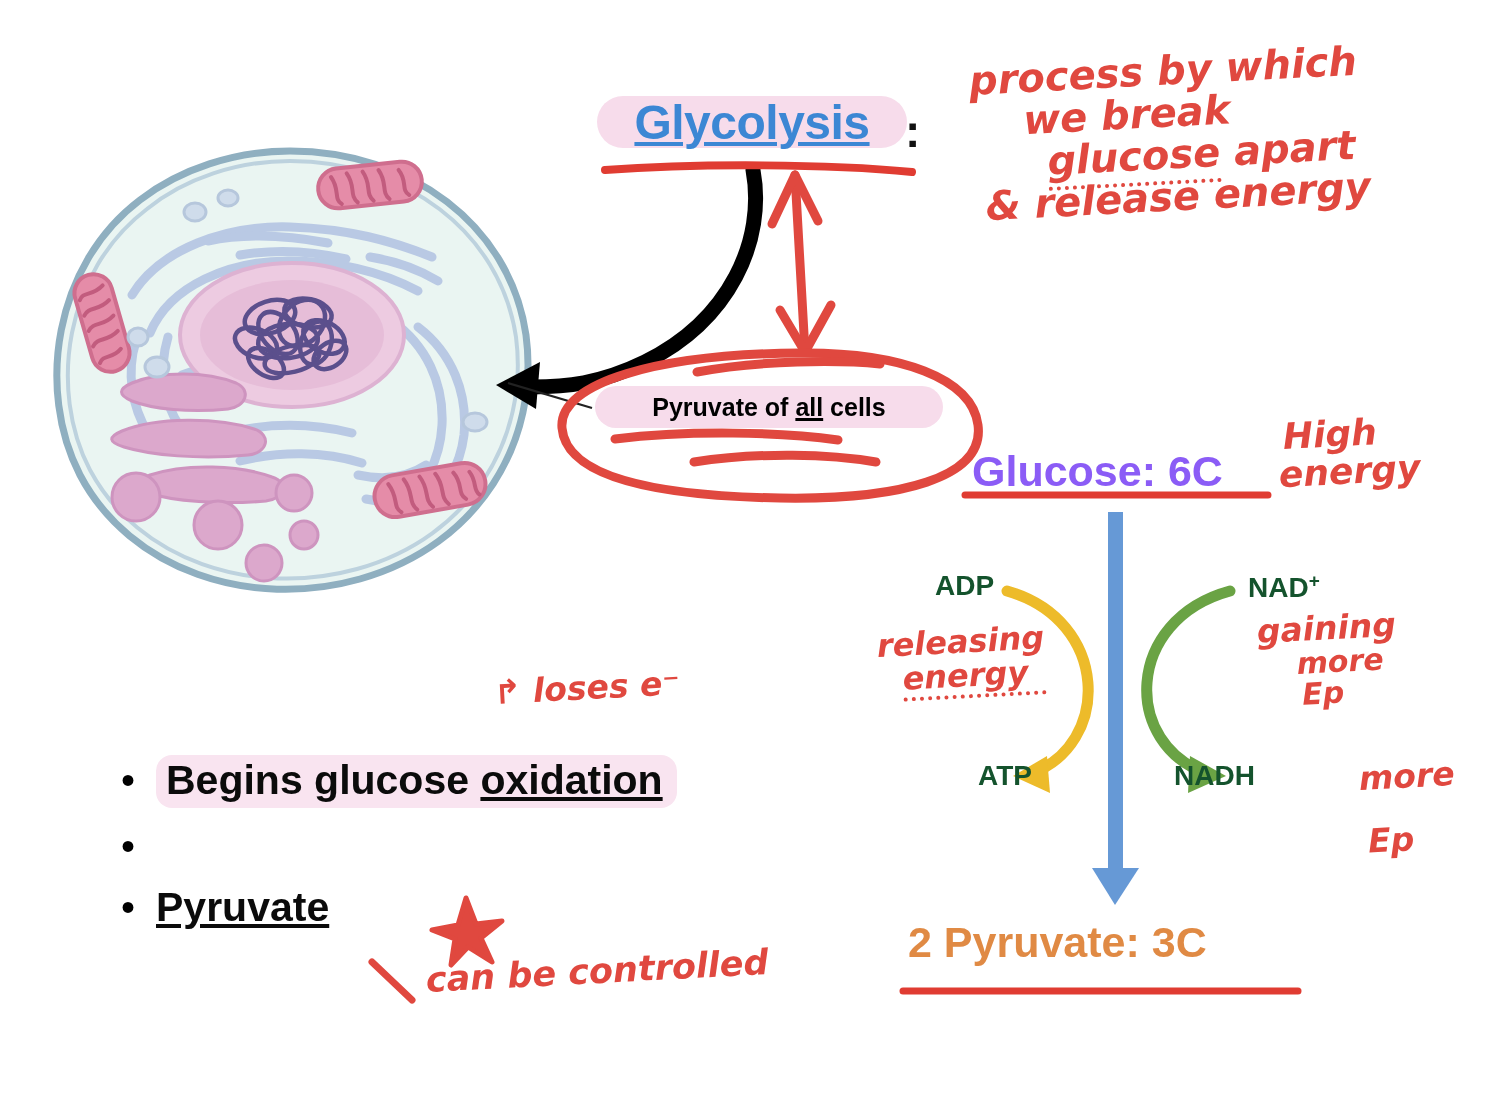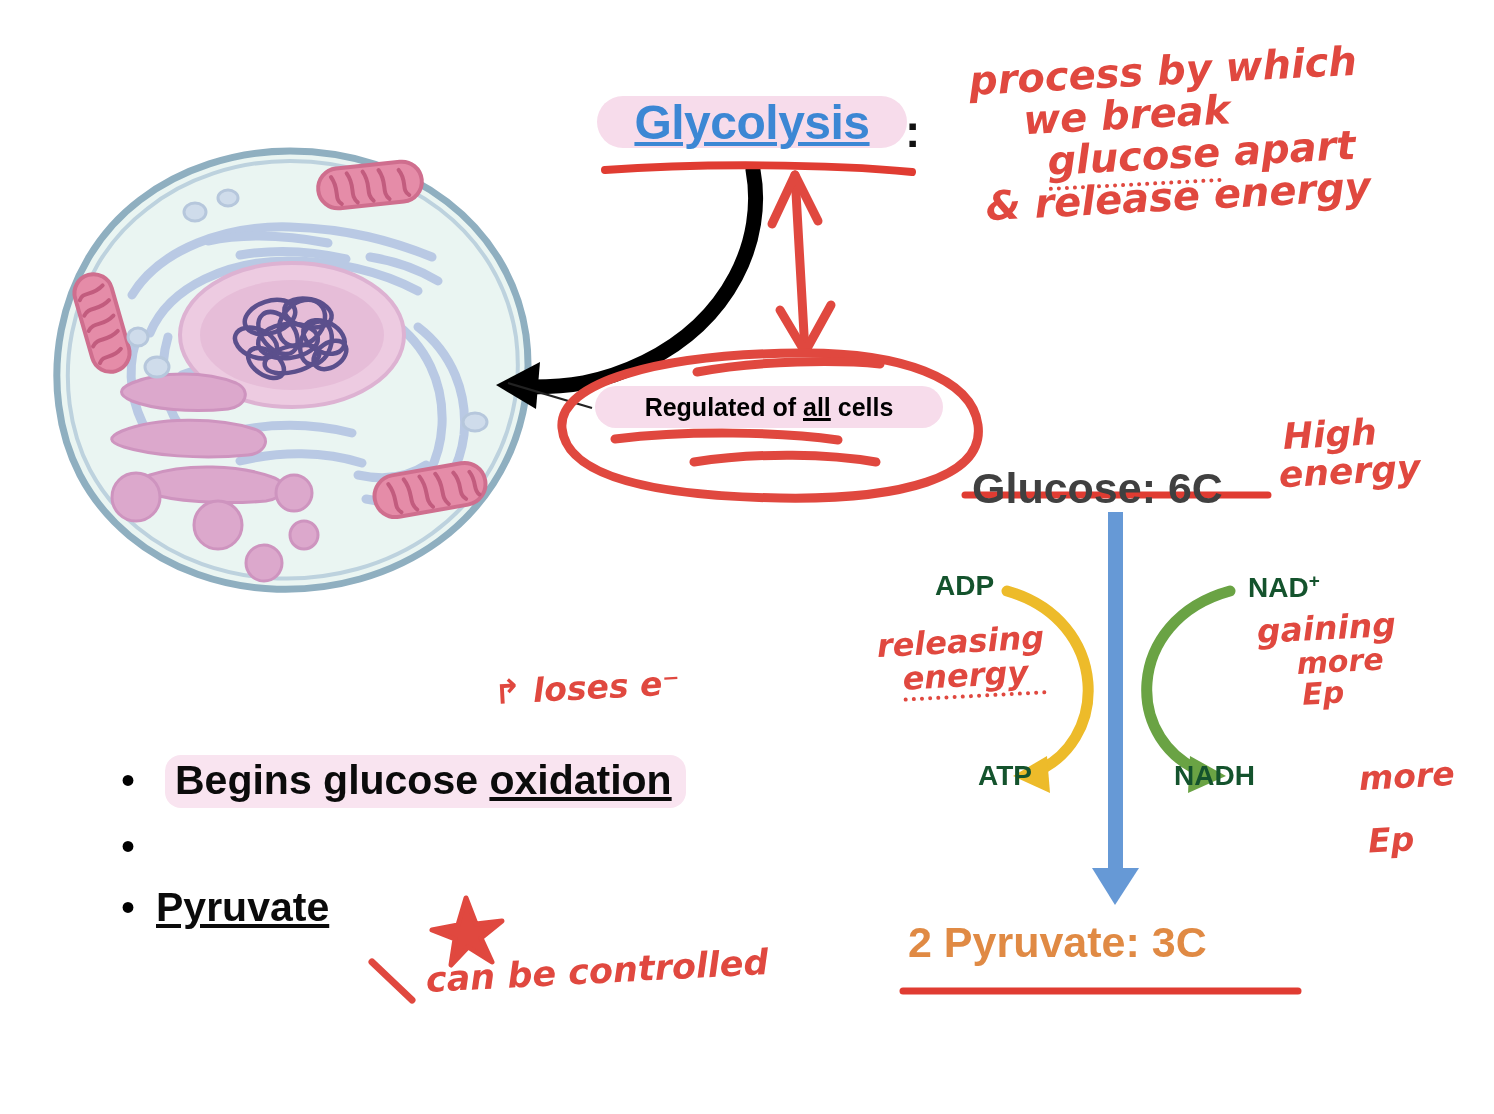--- a/index.html
+++ b/index.html
@@ -24,36 +24,36 @@
   
   #cytoplasm-label{
     left:595px; top:386px; width:348px; height:42px;
     display:flex; align-items:center; justify-content:center;
     background:#F7DCEB; border-radius:21px;
   }
   #cytoplasm-label .txt{font-size:25px;font-weight:700;color:#000;white-space:nowrap;}
   #cytoplasm-label u{text-decoration:underline;text-decoration-thickness:2.5px;text-underline-offset:2px;text-align:center;}
 
   
-  #glucose-label{left:972px;top:447px;font-size:43px;font-weight:600;color:#404040;white-space:nowrap;margin-top:17px;}
+  #glucose-label{left:972px;top:447px;font-size:43px;font-weight:600;color:#8b5cf6;white-space:nowrap;}
   #pyruvate-label{left:908px;top:918px;font-size:43px;font-weight:700;color:#E08A44;white-space:nowrap;}
 
   .rxn-label{font-size:28px;font-weight:700;color:#14532d;white-space:nowrap;}
   #adp-label{left:935px;top:570px;}
   #atp-label{left:978px;top:760px;}
   #nadplus-label{left:1248px;top:570px;}
   #nadh-label{left:1174px;top:760px;}
   .sup{font-size:19px;vertical-align:super;}
 
   
   #bullet-list{left:100px;top:755px;width:760px;}
   .bullet-row{display:flex;align-items:baseline;margin-bottom:18px;}
   .bullet-dot{width:56px;text-align:center;font-size:40px;line-height:1;color:#000;flex:none;}
   .bullet-text{font-size:41px;font-weight:700;color:#0b0b0b;white-space:nowrap;position:relative;}
-  .hl{background:#F9E4F0;border-radius:16px;padding:2px 14px 4px 10px;margin-left:9px;}
+  .hl{background:#F9E4F0;border-radius:16px;padding:2px 14px 4px 10px;}
   .bullet-text u{text-decoration:underline;text-decoration-thickness:3.5px;text-underline-offset:3px;}
 
   
   .hand{
     color:#E0483F; font-family:"DejaVu Sans", sans-serif;
     font-weight:700; font-style:italic; white-space:nowrap; line-height:1.05;
   }
   .hand.sk{transform:rotate(-3deg);transform-origin:left top;}
   .dotted-ul{border-bottom:4px dotted #E0483F;padding-bottom:2px;}
 
@@ -218,21 +218,21 @@
 
   <path d="M372 962 L412 1000" fill="none" stroke="#E0483F" stroke-width="7" stroke-linecap="round"></path>
 </svg>
 
 <div class="abs nosel" id="glycolysis-title">
   <span class="txt">Glycolysis</span>
 </div>
 <div class="abs nosel" id="title-colon">:</div>
 
 <div class="abs nosel" id="cytoplasm-label">
-  <span class="txt"><span>Regulated of </span><u>all</u><span> cells</span></span>
+  <span class="txt"><span>Pyruvate of </span><u>all</u><span> cells</span></span>
 </div>
 
 <div class="abs nosel" id="glucose-label">Glucose:  6C</div>
 <div class="abs nosel" id="pyruvate-label">2 Pyruvate:  3C</div>
 
 <div class="abs nosel rxn-label" id="adp-label">ADP</div>
 <div class="abs nosel rxn-label" id="atp-label">ATP</div>
 <div class="abs nosel rxn-label" id="nadplus-label"><span>NAD</span><span class="sup">+</span></div>
 <div class="abs nosel rxn-label" id="nadh-label">NADH</div>
 

